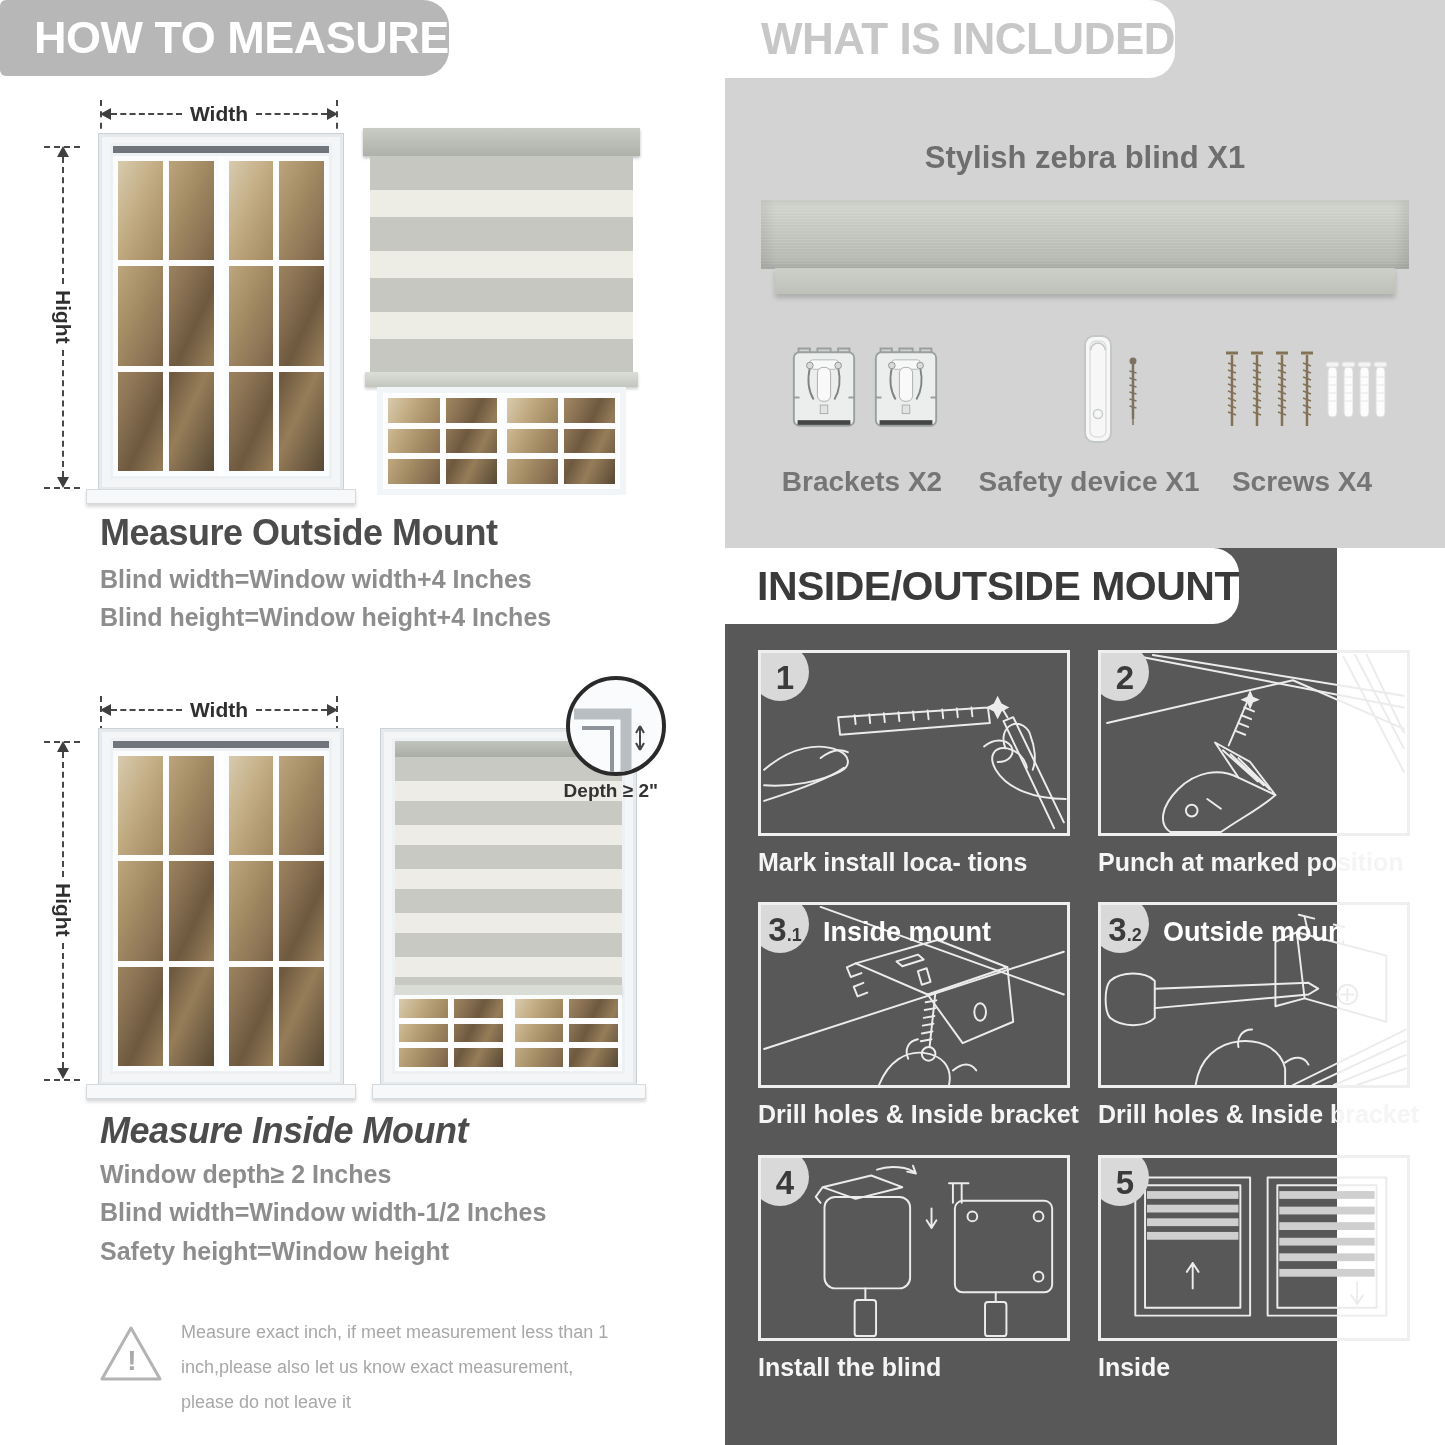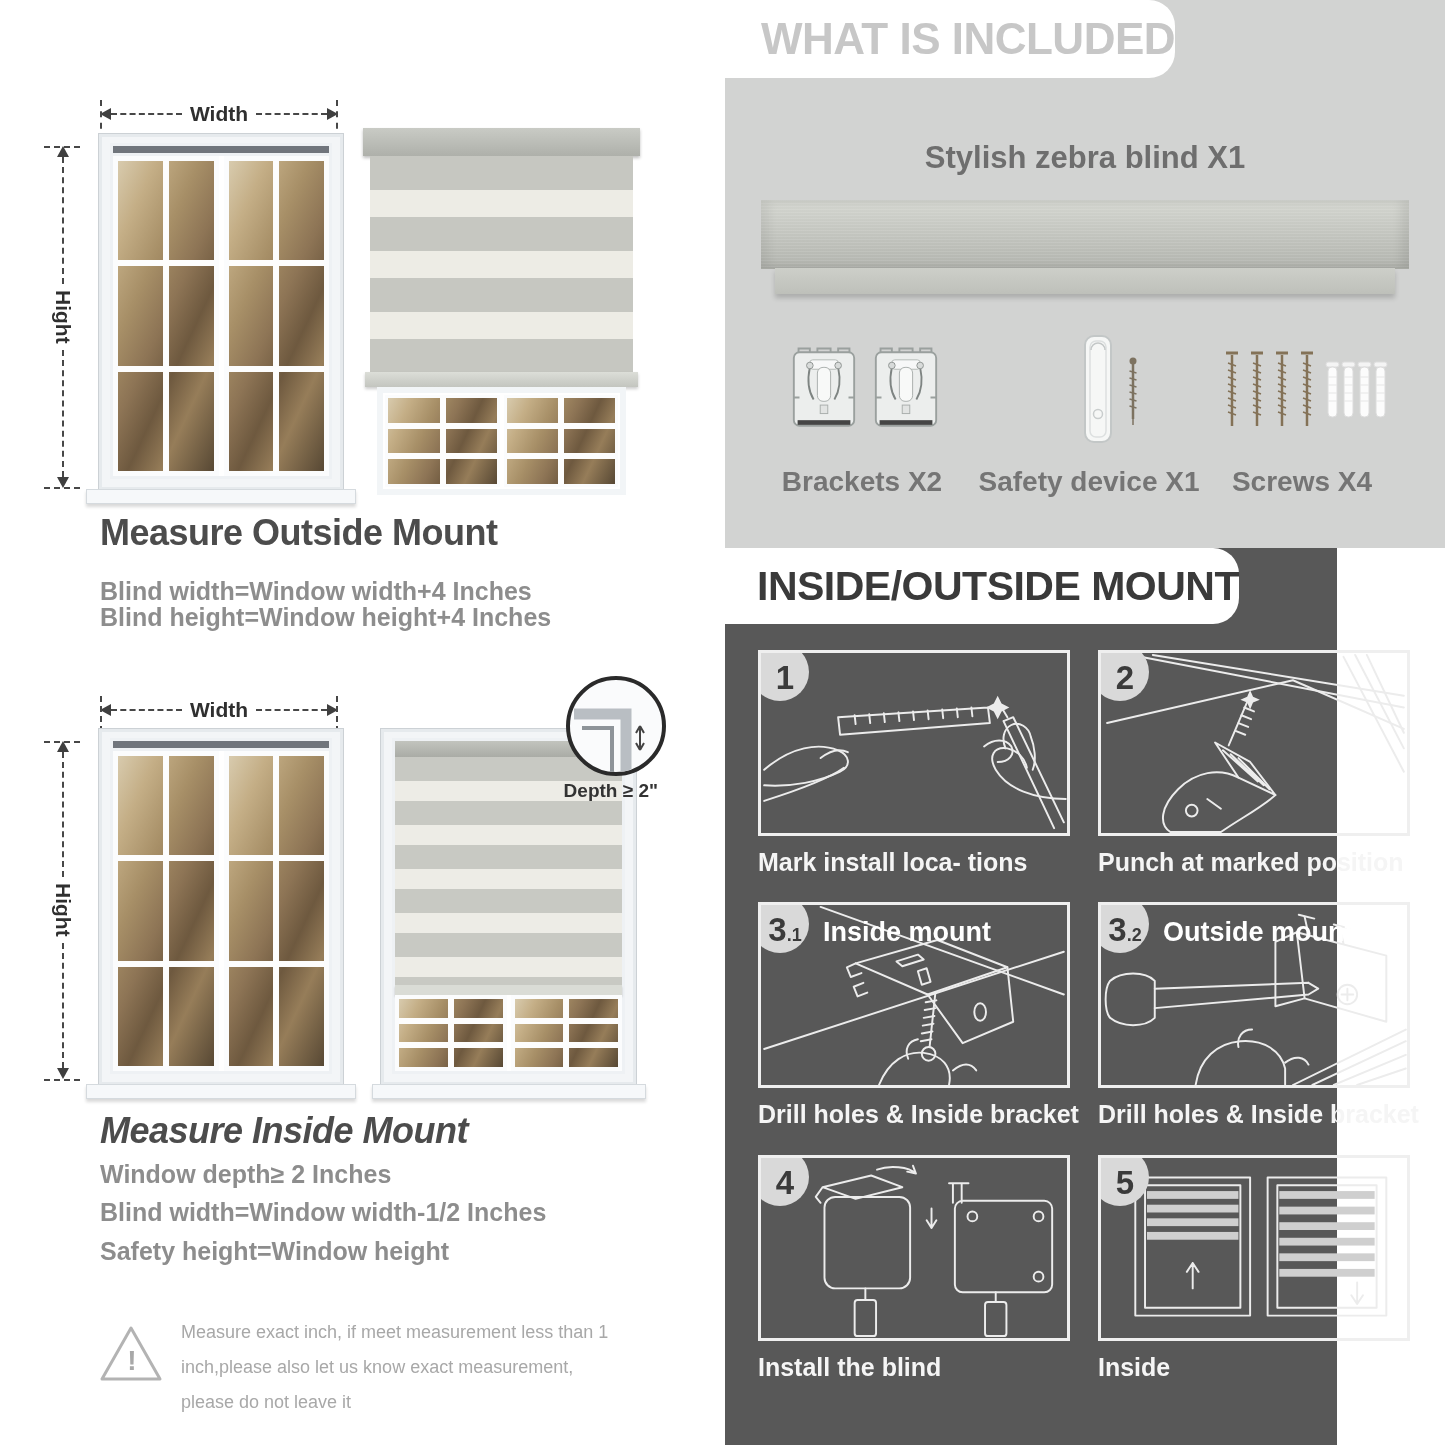--- a/index.html
+++ b/index.html
@@ -92,20 +92,21 @@
   .lineart{position:absolute;inset:0;width:100%;height:100%;}
   .lineart path,.lineart rect,.lineart circle{fill:none;stroke:#ececec;stroke-width:2;stroke-linecap:round;stroke-linejoin:round;}
   .lineart .fillstar{fill:#ececec;stroke:none;}
   .lineart .stripe{fill:#cfcfcf;stroke:none;}
 </style>
 </head>
 <body>
 
 <div class="canvas">
 
+  <div class="band" id="left-header">HOW TO MEASURE</div>
 
   <div class="dim-h" style="left:100px;top:104px;width:238px;">
     <span class="arr left"></span>
     <span class="dash-h"></span>
     <span class="dlabel">Width</span>
     <span class="dash-h"></span>
     <span class="arr right"></span>
   </div>
   <div class="dropline" style="left:100px;top:100px;height:40px;"></div>
   <div class="dropline" style="left:336px;top:100px;height:40px;"></div>
@@ -135,21 +136,21 @@
     <div class="cassette"></div>
     <div class="b-body"></div>
     <div class="b-rail"></div>
     <div class="b-window">
       <div class="sash panes"></div>
       <div class="sash panes"></div>
     </div>
   </div>
 
   <div class="h2" style="left:100px;top:512px;">Measure Outside Mount</div>
-  <div class="bodyline" style="left:100px;top:565px;margin-top:12px;">Blind width=Window width+4 Inches</div>
+  <div class="bodyline" style="left:100px;top:565px;">Blind width=Window width+4 Inches</div>
   <div class="bodyline" style="left:100px;top:603px;">Blind height=Window height+4 Inches</div>
 
   <div class="dim-h" style="left:100px;top:700px;width:238px;">
     <span class="arr left"></span>
     <span class="dash-h"></span>
     <span class="dlabel">Width</span>
     <span class="dash-h"></span>
     <span class="arr right"></span>
   </div>
   <div class="dropline" style="left:100px;top:696px;height:36px;"></div>

